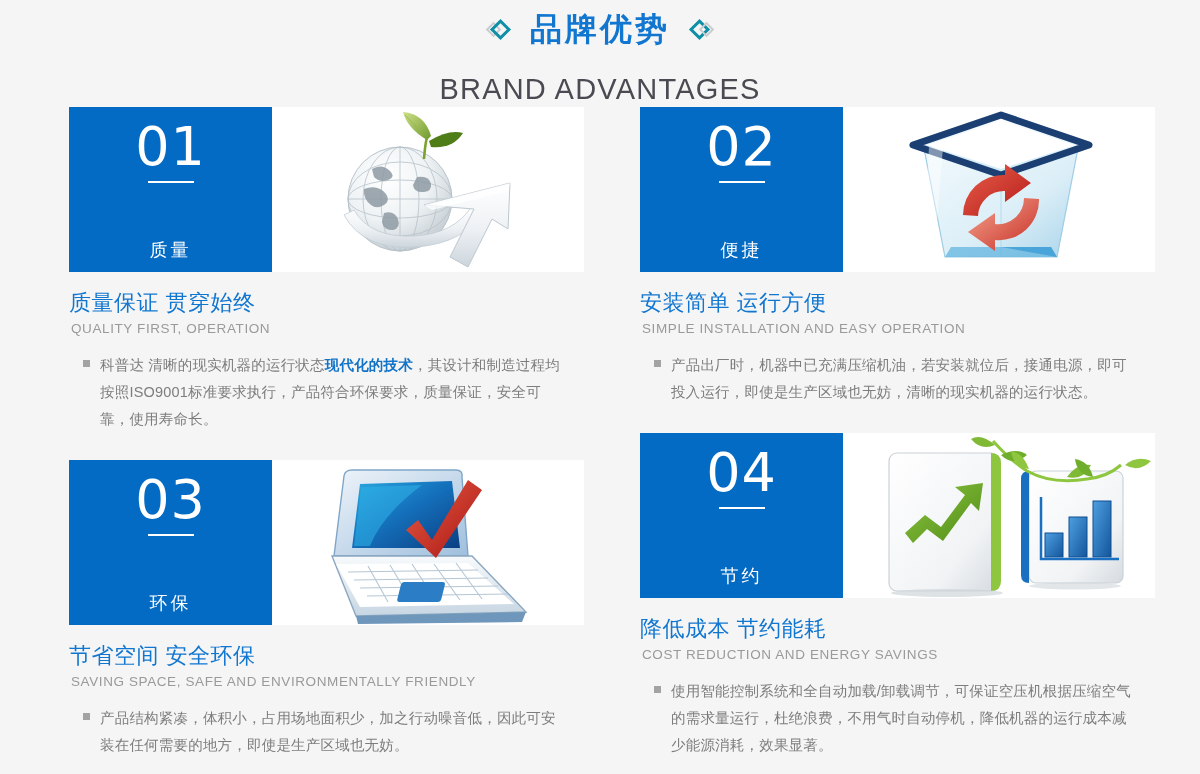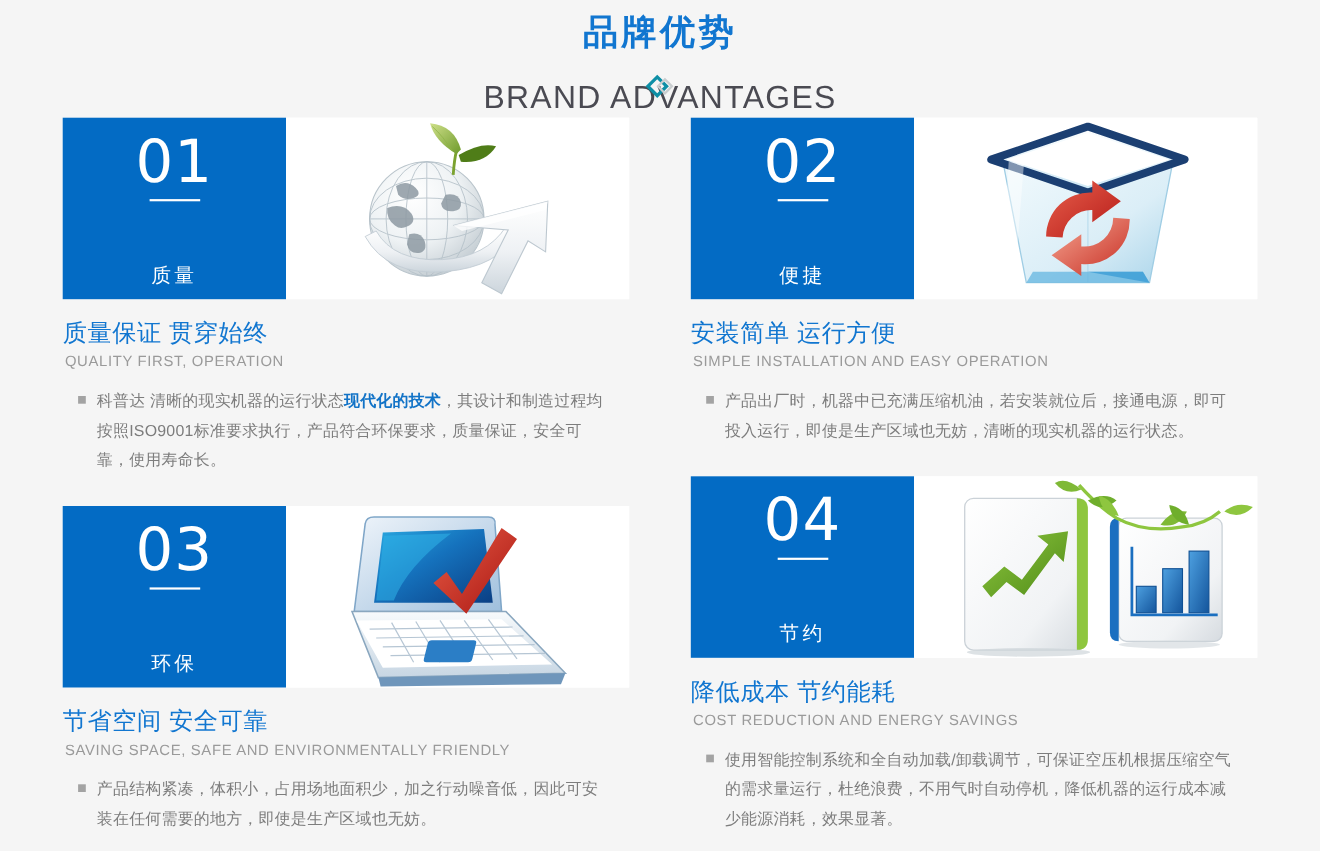--- a/index.html
+++ b/index.html
@@ -20,21 +20,20 @@
     width: 100%;
     padding-top: 8px;
     text-align: center;
   }
   .title-row {
     display: flex;
     align-items: center;
     justify-content: center;
     gap: 22px;
     height: 42px;
-    flex-direction: column;
   }
   .deco {
     display: flex;
     align-items: center;
     gap: 0px;
   }
   .dia {
     width: 13px;
     height: 13px;
     transform: rotate(45deg);
@@ -69,21 +68,21 @@
     color: #4a4a52;
     letter-spacing: 1.2px;
     line-height: 38px;
     margin-top: 20px;
     font-weight: 400;
   }
 
   
   .grid {
     position: absolute;
-    left: 57px;
+    left: 69px;
     top: 107px;
     width: 1086px;
   }
   .row {
     display: flex;
     gap: 56px;
   }
   .row + .row { margin-top: 0; align-items: flex-end; }
   .card {
     width: 515px;
@@ -364,21 +363,21 @@
             </g>
 
             <rect x="160" y="122" width="44" height="20" rx="3" fill="#2b7ec6" transform="skewX(-14)"></rect>
 
             <path d="M146 60 L160 80 L196 20 L210 30 L164 98 L134 70 Z" fill="url(#chk)"></path>
 
             <path d="M84 156 L254 152 L250 162 L86 164 Z" fill="#6f96bb"></path>
           </svg>
         </div>
       </div>
-      <div class="card-title">节省空间  安全可靠</div>
+      <div class="card-title">节省空间  安全环保</div>
       <div class="card-sub">SAVING SPACE, SAFE AND ENVIRONMENTALLY FRIENDLY</div>
       <div class="card-body">
         <span class="bullet"></span>
         <div class="body-text"><span>产品结构紧凑，体积小，占用场地面积少，加之行动噪音低，因此可安装在任何需要的地方，即使是生产区域也无妨。</span><span class="hl"></span><span></span></div>
       </div>
     </div>
 
     <div class="card">
       <div class="card-media">
         <div class="num-tile">

